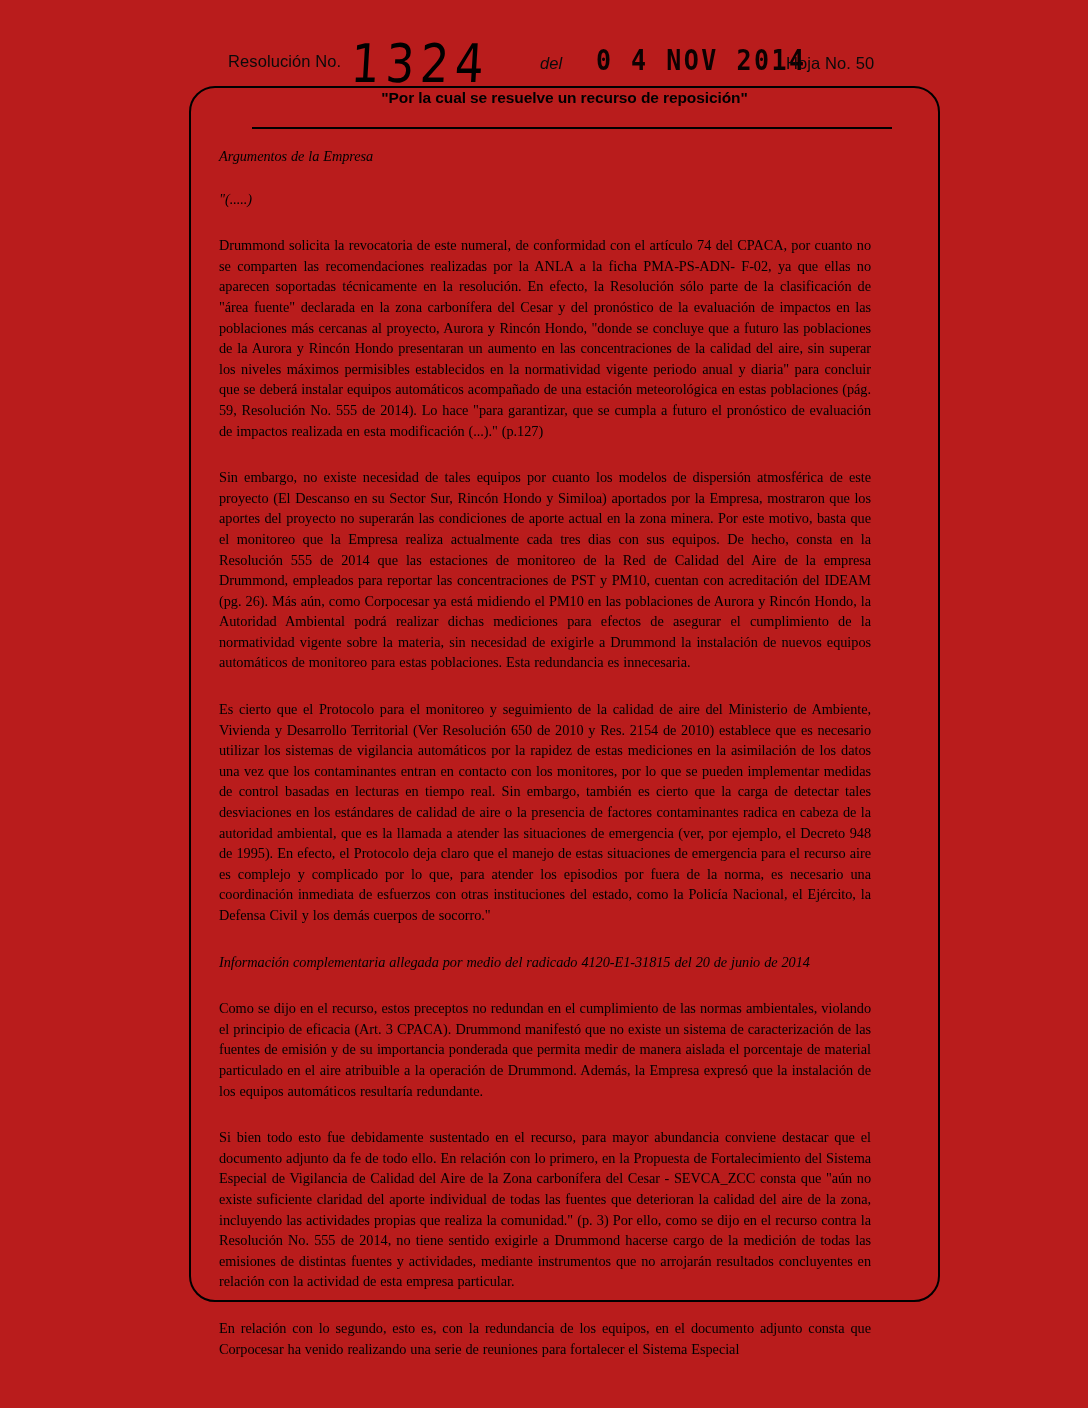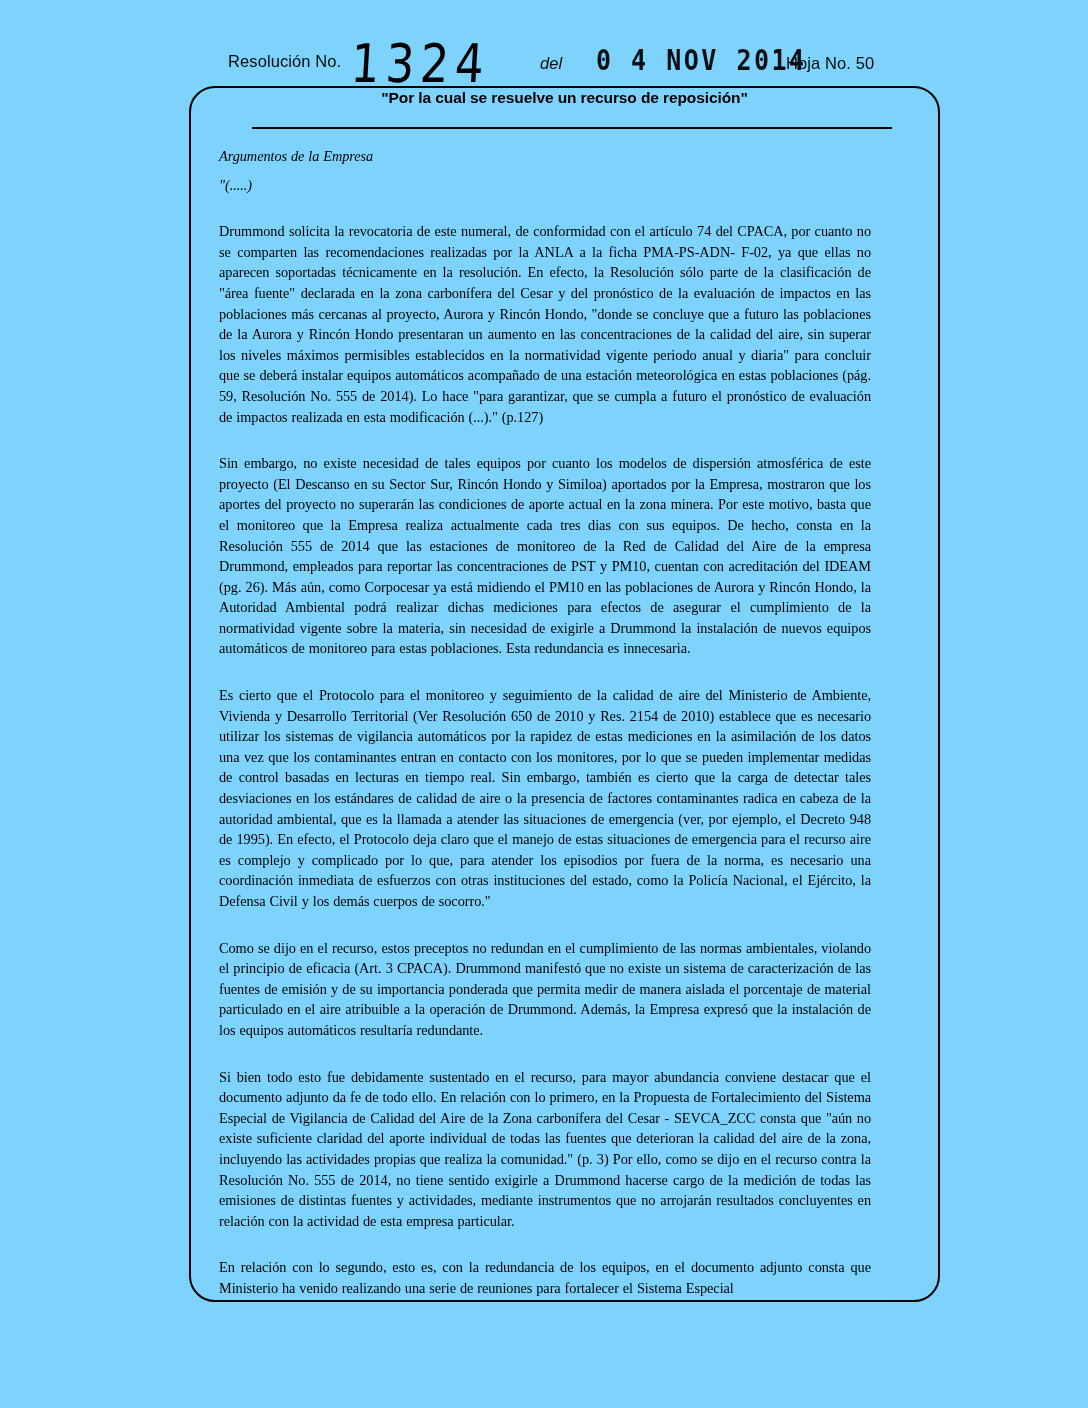--- a/index.html
+++ b/index.html
@@ -13,21 +13,21 @@
     height: 1408px;
     font-family: "Liberation Sans", sans-serif;
     color: #000000;
     position: relative;
     overflow: hidden;
   }
 
   .page {
     position: absolute;
     inset: 0;
-    background: #7dd3fc;
+    background: #b91c1c;
   }
 
   
   .doc-header {
     position: absolute;
     left: 0;
     top: 38px;
     width: 1088px;
     height: 46px;
   }
@@ -116,21 +116,21 @@
   .para {
     font-family: "Liberation Serif", serif;
     font-size: 14.3px;
     line-height: 20.6px;
     text-align: justify;
     color: #000;
     margin: 0 0 18px 0;
     letter-spacing: -0.05px;
     word-spacing: 0.4px;
   }
-  .para.lead { margin-bottom: 8px; }
+  .para.lead { margin-bottom: 22px; }
   .para.gap-lg { margin-bottom: 26px; }
 
   .para.heading-it {
     font-style: italic;
     text-align: left;
   }
 </style>
 </head>
 <body>
 
@@ -159,21 +159,22 @@
     <p class="para heading-it lead">Argumentos de la Empresa</p>
 
     <p class="para heading-it gap-lg">"(.....)</p>
 
     <p class="para gap-lg">Drummond solicita la revocatoria de este numeral, de conformidad con el artículo 74 del CPACA, por cuanto no se comparten las recomendaciones realizadas por la ANLA a la ficha PMA-PS-ADN- F-02, ya que ellas no aparecen soportadas técnicamente en la resolución. En efecto, la Resolución sólo parte de la clasificación de "área fuente" declarada en la zona carbonífera del Cesar y del pronóstico de la evaluación de impactos en las poblaciones más cercanas al proyecto, Aurora y Rincón Hondo, "donde se concluye que a futuro las poblaciones de la Aurora y Rincón Hondo presentaran un aumento en las concentraciones de la calidad del aire, sin superar los niveles máximos permisibles establecidos en la normatividad vigente periodo anual y diaria" para concluir que se deberá instalar equipos automáticos acompañado de una estación meteorológica en estas poblaciones (pág. 59, Resolución No. 555 de 2014). Lo hace "para garantizar, que se cumpla a futuro  el pronóstico de evaluación de impactos realizada en esta modificación (...)." (p.127)</p>
 
     <p class="para gap-lg">Sin embargo, no existe necesidad de tales equipos por cuanto los modelos de dispersión atmosférica de este proyecto (El Descanso en su Sector Sur, Rincón Hondo y Similoa) aportados por la Empresa, mostraron que los aportes del proyecto no superarán las condiciones de aporte actual en la zona minera. Por este motivo, basta que el monitoreo que la Empresa realiza actualmente cada tres dias con sus equipos. De hecho, consta en la Resolución 555 de 2014 que las estaciones de monitoreo de la Red de Calidad del Aire de la empresa Drummond, empleados para reportar las concentraciones de PST y PM10, cuentan con acreditación del IDEAM (pg. 26). Más aún, como Corpocesar ya está midiendo el PM10 en las poblaciones de Aurora y Rincón Hondo, la Autoridad Ambiental podrá realizar dichas mediciones para efectos de asegurar el cumplimiento de la normatividad vigente sobre la materia, sin necesidad de exigirle a Drummond la instalación de nuevos equipos automáticos de monitoreo para estas poblaciones. Esta redundancia es innecesaria.</p>
 
     <p class="para gap-lg">Es cierto que el Protocolo para el monitoreo y seguimiento de la calidad de aire del Ministerio de Ambiente, Vivienda y Desarrollo Territorial (Ver Resolución 650 de 2010 y Res. 2154 de 2010) establece que es necesario utilizar los sistemas de vigilancia automáticos por la rapidez de estas mediciones en la asimilación de los datos una vez que los contaminantes entran en contacto con los monitores, por lo que se pueden implementar medidas de control basadas en lecturas en tiempo real. Sin embargo, también es cierto que la carga de detectar tales desviaciones en los estándares de calidad de aire o la presencia de factores contaminantes radica en cabeza de la autoridad  ambiental, que es la llamada a atender  las situaciones de emergencia (ver, por ejemplo, el Decreto 948 de 1995). En efecto, el Protocolo deja claro que el manejo de estas situaciones de emergencia para el recurso aire es complejo y complicado por lo que, para atender los episodios por fuera de la norma, es necesario una coordinación inmediata de esfuerzos con otras instituciones del estado, como la Policía Nacional, el Ejército, la Defensa Civil y los demás cuerpos de socorro."</p>
 
+    <p class="para heading-it gap-lg">Información complementaria allegada por medio del radicado 4120-E1-31815 del 20 de junio de 2014</p>
 
     <p class="para gap-lg">Como se dijo en el recurso, estos preceptos no redundan en el cumplimiento de las normas  ambientales, violando  el  principio  de  eficacia (Art.  3  CPACA). Drummond manifestó que no existe un sistema de caracterización de las fuentes de emisión y de su importancia ponderada que permita medir de manera aislada el porcentaje de material particulado en el aire atribuible a la operación de Drummond. Además, la Empresa expresó que la instalación de los equipos automáticos resultaría redundante.</p>
 
     <p class="para gap-lg">Si bien todo esto fue debidamente sustentado en el recurso, para mayor abundancia conviene destacar que el documento adjunto da fe de todo ello. En relación con lo primero, en la Propuesta de  Fortalecimiento del Sistema Especial de  Vigilancia de Calidad del Aire de la Zona carbonífera del Cesar - SEVCA_ZCC consta que "aún no existe suficiente claridad del aporte individual de todas las fuentes que deterioran la calidad  del aire  de  la  zona, incluyendo  las  actividades  propias  que  realiza  la comunidad." (p. 3) Por ello, como se dijo en el recurso contra la Resolución No.  555 de 2014, no tiene sentido exigirle a Drummond hacerse cargo de la medición de todas las emisiones de distintas fuentes y actividades, mediante instrumentos que no arrojarán resultados concluyentes en relación con la actividad de esta empresa particular.</p>
 
-    <p class="para">En  relación  con  lo  segundo, esto  es, con   la  redundancia de  los  equipos, en  el documento adjunto consta que Ministerio ha venido realizando una serie de reuniones para  fortalecer  el  Sistema  Especial</p>
+    <p class="para">En  relación  con  lo  segundo, esto  es, con   la  redundancia de  los  equipos, en  el documento adjunto consta que Corpocesar ha venido realizando una serie de reuniones para  fortalecer  el  Sistema  Especial</p>
 
   </div>
 </div>
 
 </body></html>

